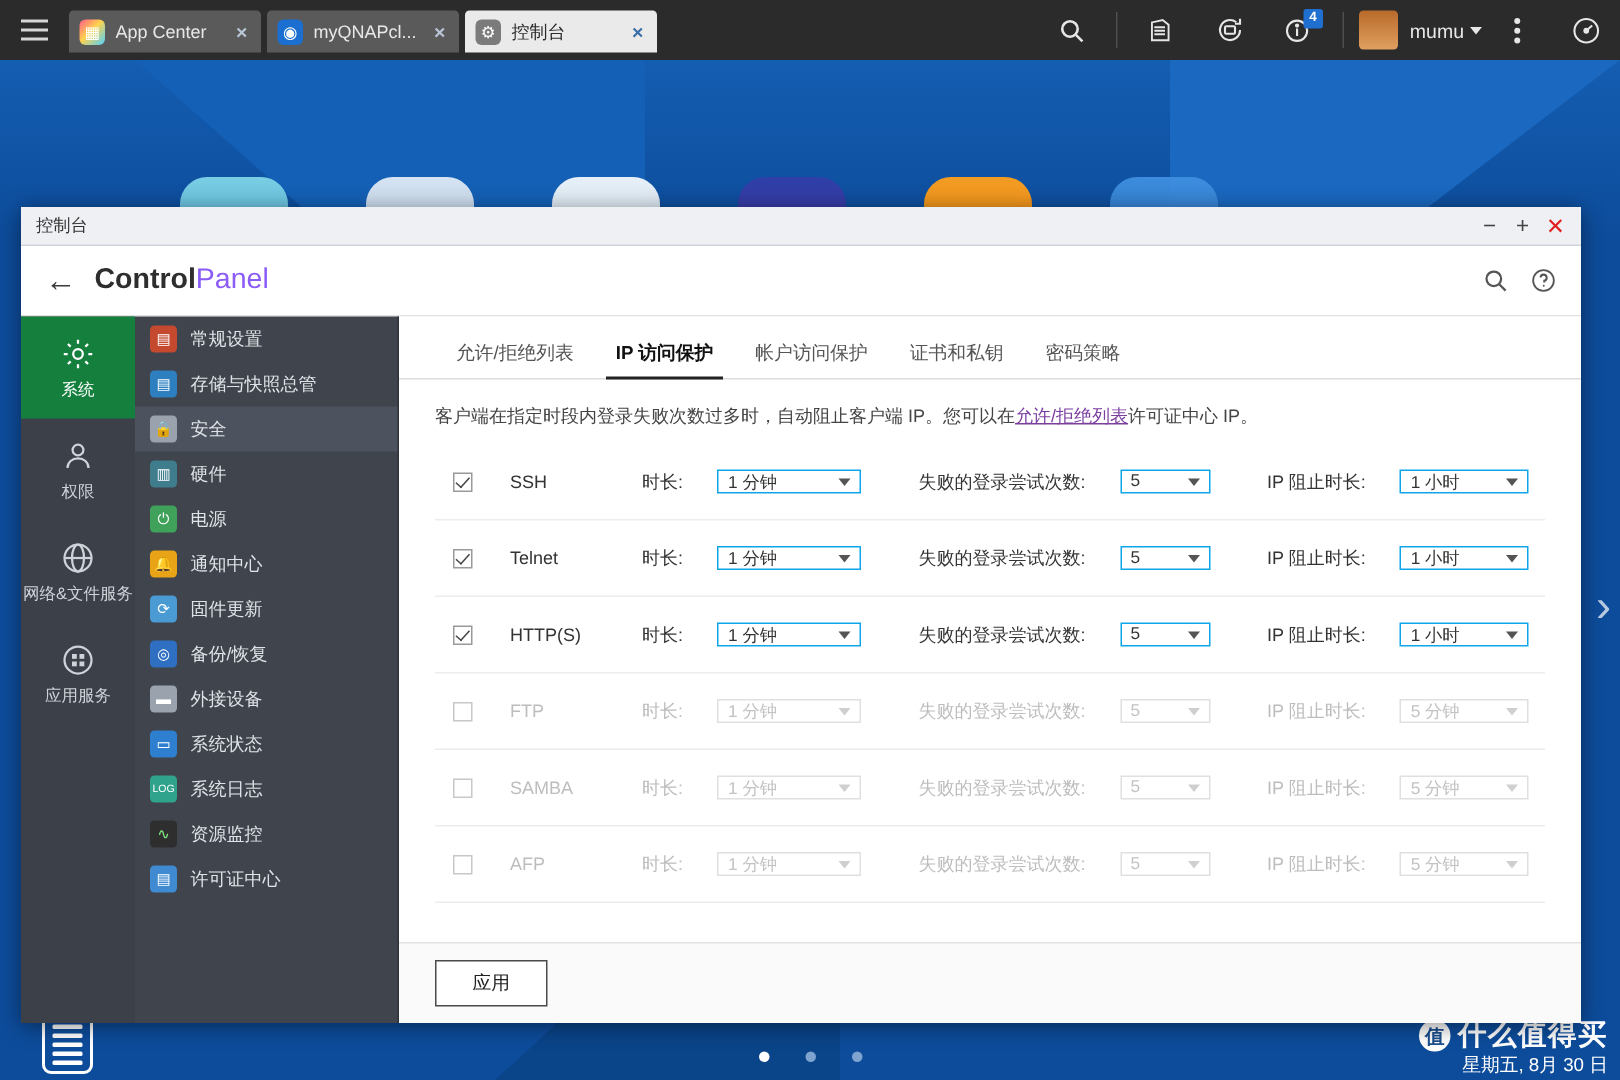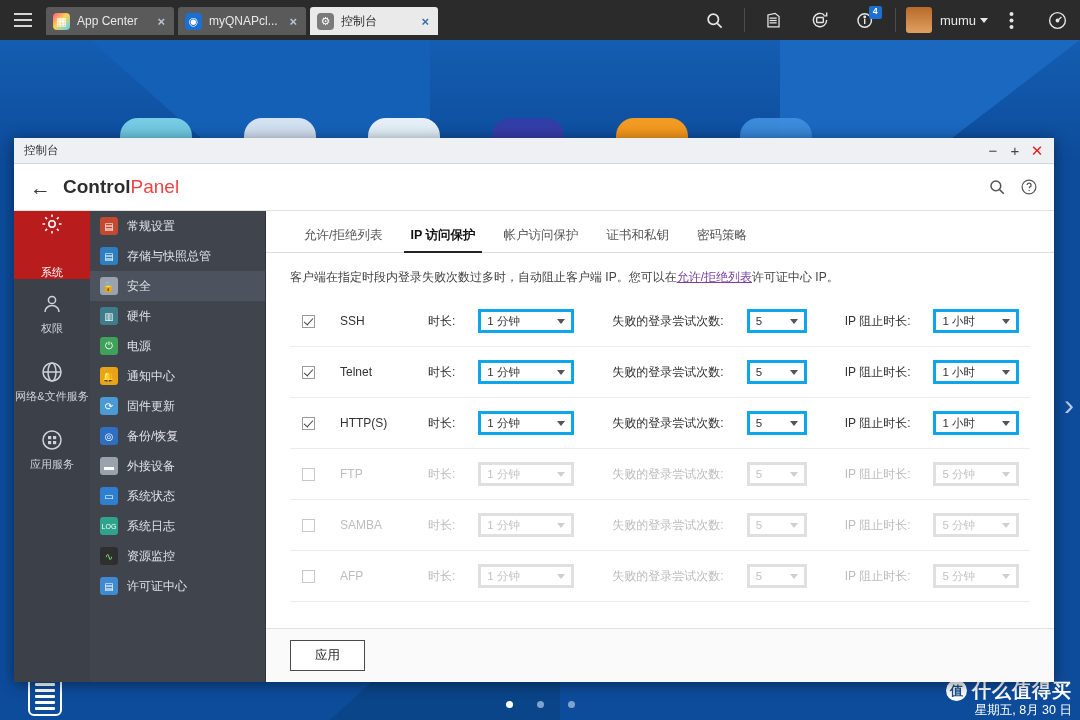--- a/index.html
+++ b/index.html
@@ -104,34 +104,34 @@
           font-size: 15px; color: #444; cursor: pointer; }
   .wbtn.close { color: #e02020; font-weight: bold; }
 
   #win-head {
     height: 47px; background: #fff; display: flex; align-items: center;
     padding: 0 16px; border-bottom: 1px solid #e2e2e2;
   }
   #back-arrow { font-size: 21px; color: #3b3b3b; margin-right: 12px; cursor: pointer; line-height:1; }
   #cp-title { font-size: 19px; color: #3b3b3b; }
   #cp-title .b { font-weight: bold; color: #2e2e2e; }
-  #cp-title .l { color: #ef4444; }
+  #cp-title .l { color: #8b5cf6; }
   #win-head-right { margin-left: auto; display: flex; gap: 14px; align-items: center; }
   .head-ico { color: #555; cursor: pointer; display:flex; }
 
   #win-body { flex: 1; display: flex; min-height: 0; }
 
   
   #rail { width: 76px; background: #3b4049; flex: none; }
   .rail-item {
     height: 68px; display: flex; flex-direction: column; align-items: center;
     justify-content: center; gap: 5px; color: #cfd3d9; font-size: 11px; cursor: pointer;
     text-align: center; line-height: 1.15;
   }
-  .rail-item.active { background: #b91c1c; color: #fff; justify-content: space-between; }
+  .rail-item.active { background: #15803d; color: #fff; }
   .rail-ico { width: 26px; height: 26px; display:flex;align-items:center;justify-content:center; }
 
   
   #menu { width: 176px; background: #3f444d; flex: none; overflow: hidden;
           border-right: 1px solid #2f333a; }
   .menu-item {
     height: 30px; display: flex; align-items: center; gap: 9px; padding: 0 10px;
     color: #dfe2e6; font-size: 12px; cursor: pointer;
   }
   .menu-item.active { background: #4d535e; }
@@ -159,21 +159,21 @@
     margin-right: 9px; position: relative; cursor: pointer;
   }
   .row.dim .cb { border-color: #c8c8c8; }
   .cb.on::after {
     content: ""; position: absolute; left: 3px; top: 0px; width: 4px; height: 8px;
     border: solid #444; border-width: 0 1.6px 1.6px 0; transform: rotate(42deg);
   }
   .svc { width: 64px; flex: none; }
   .lbl { margin-right: 7px; white-space: nowrap; padding-left: 8px; }
   .sel {
-    height: 24px; border: 3px solid #0ea5e9; background: #fff; display: inline-flex;
+    height: 16px; border: 1px solid #0ea5e9; background: #fff; display: inline-flex;
     align-items: center; padding: 0 6px; font-size: 11.5px; color: #333; cursor: pointer;
     position: relative; margin-right: 14px;
   }
   .row.dim .sel { color: #c2c2c2; border-color: #e0e0e0; cursor: default; }
   .sel .v { flex: 1; }
   .sel .ar { width:0;height:0;border-left:4px solid transparent;border-right:4px solid transparent;
              border-top:5px solid #555; margin-left: 10px; }
   .row.dim .sel .ar { border-top-color: #cfcfcf; }
   .sel.w-dur { width: 96px; }
   .sel.w-cnt { width: 60px; }

